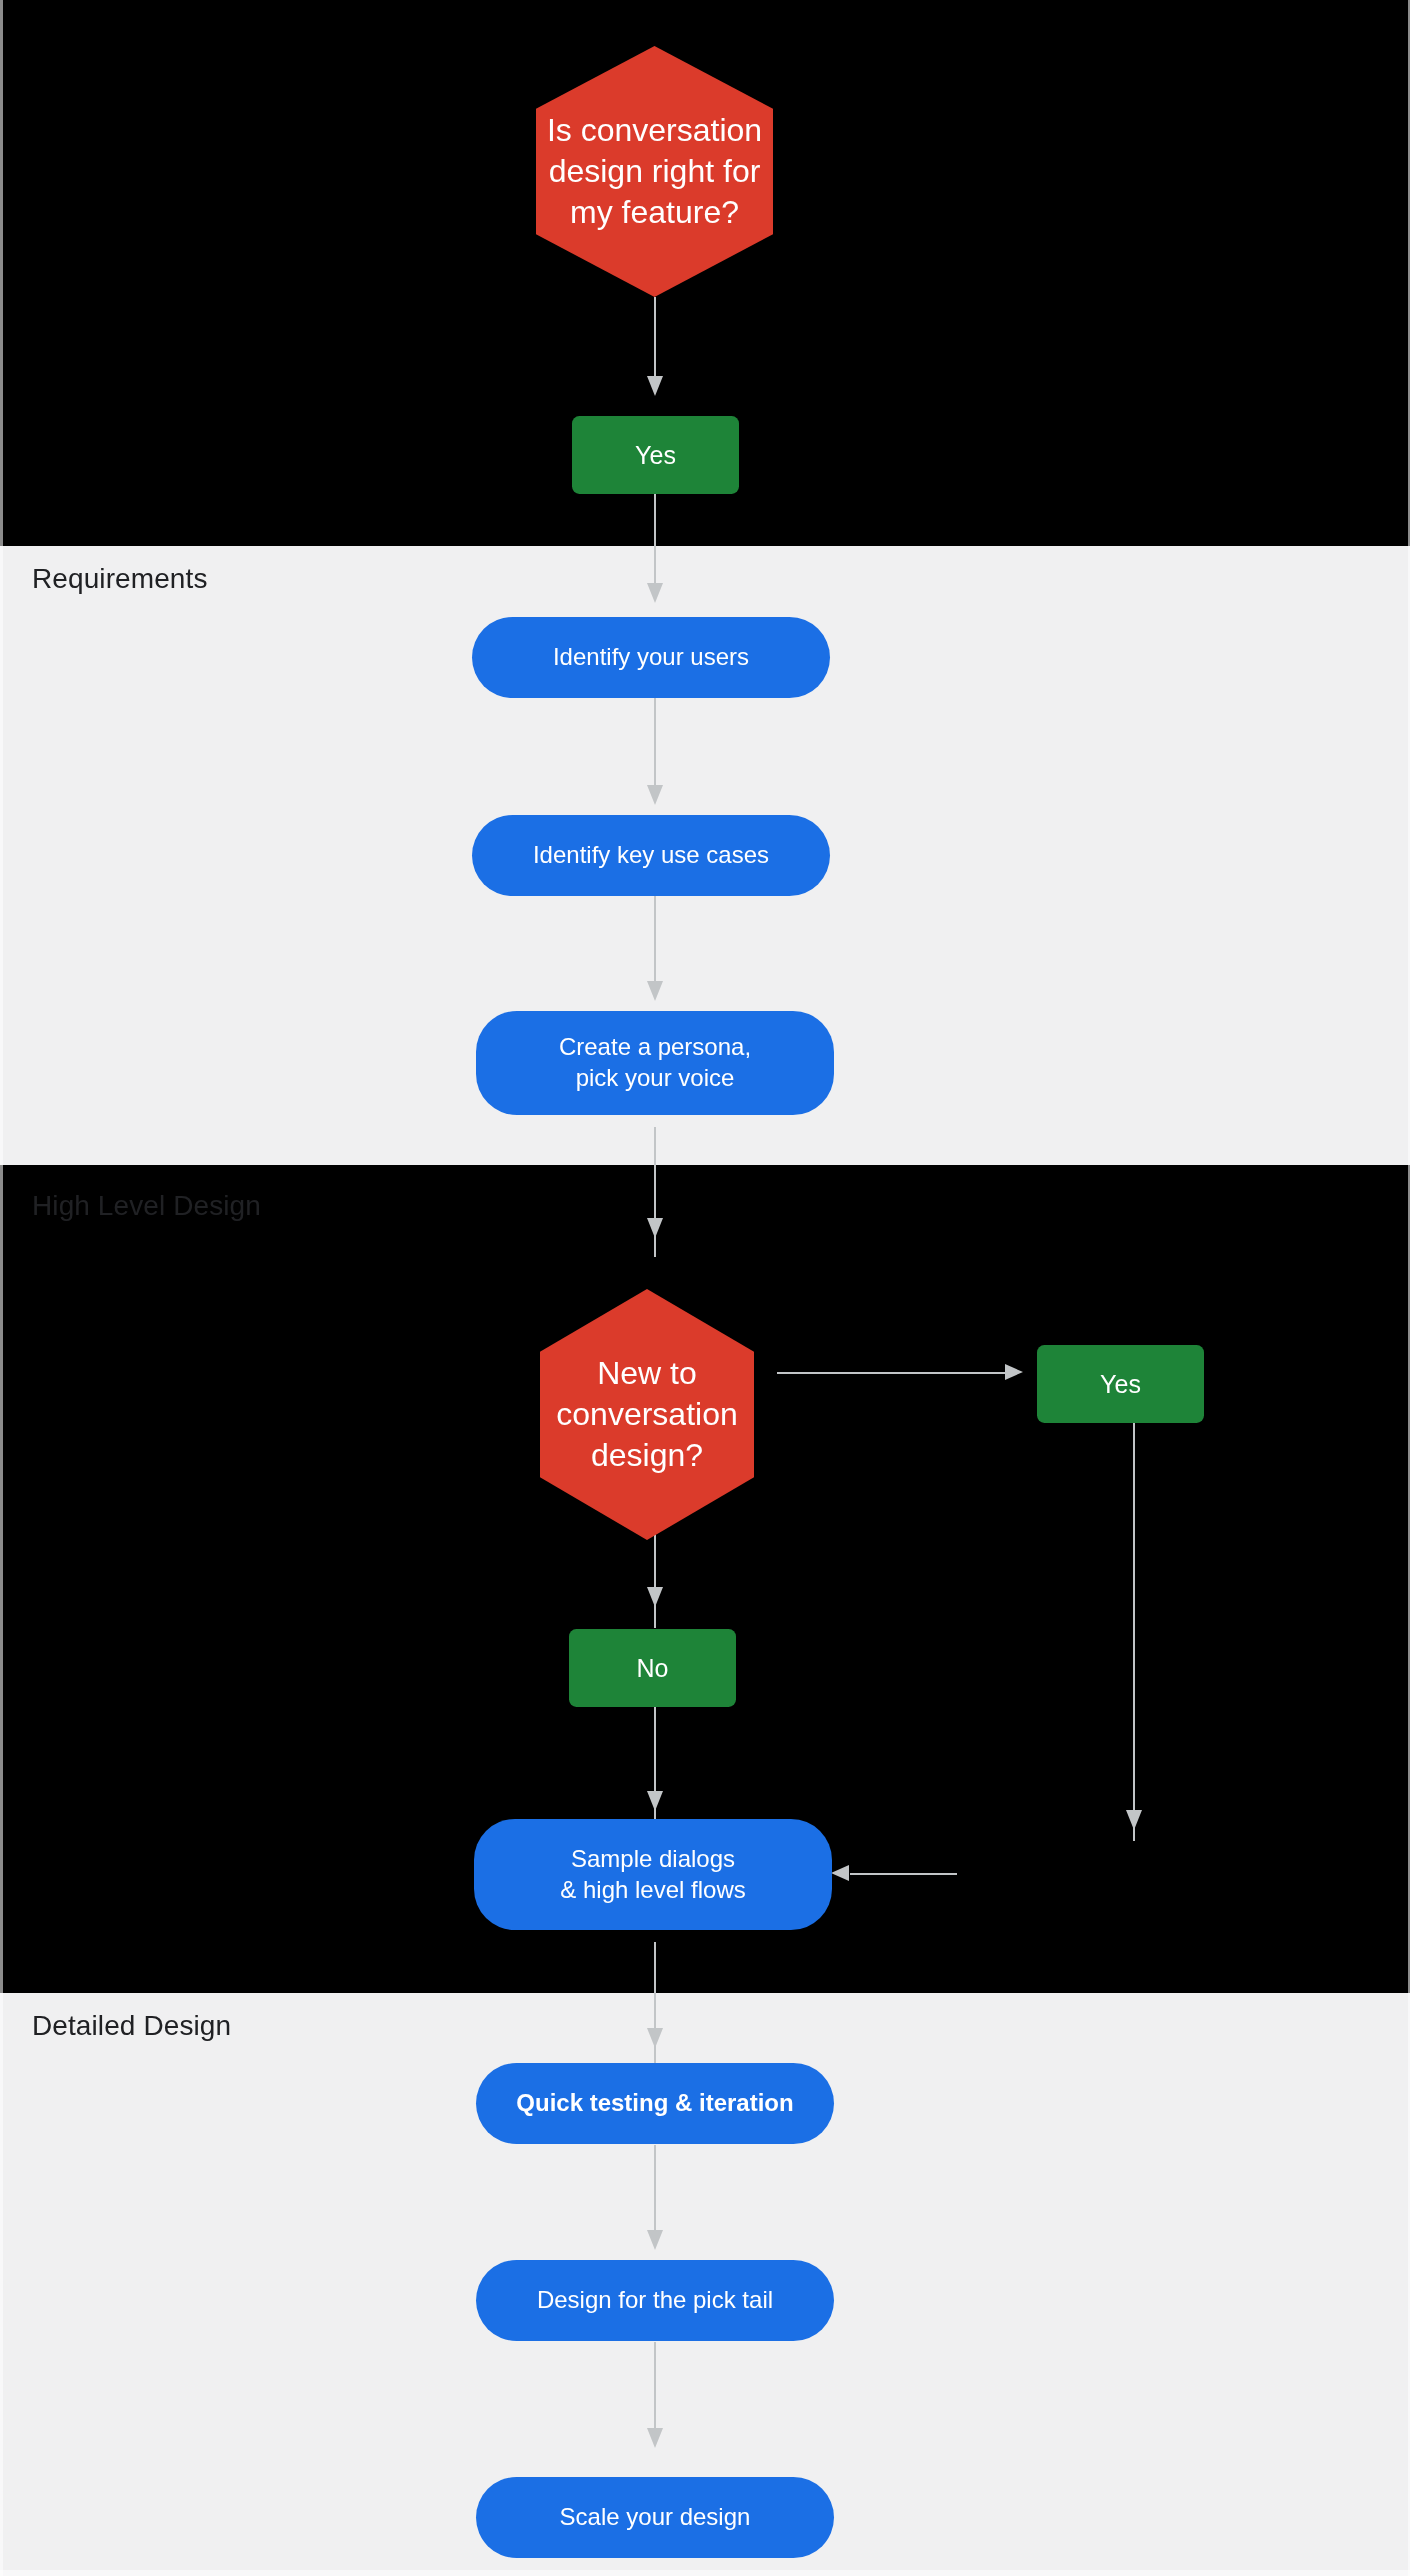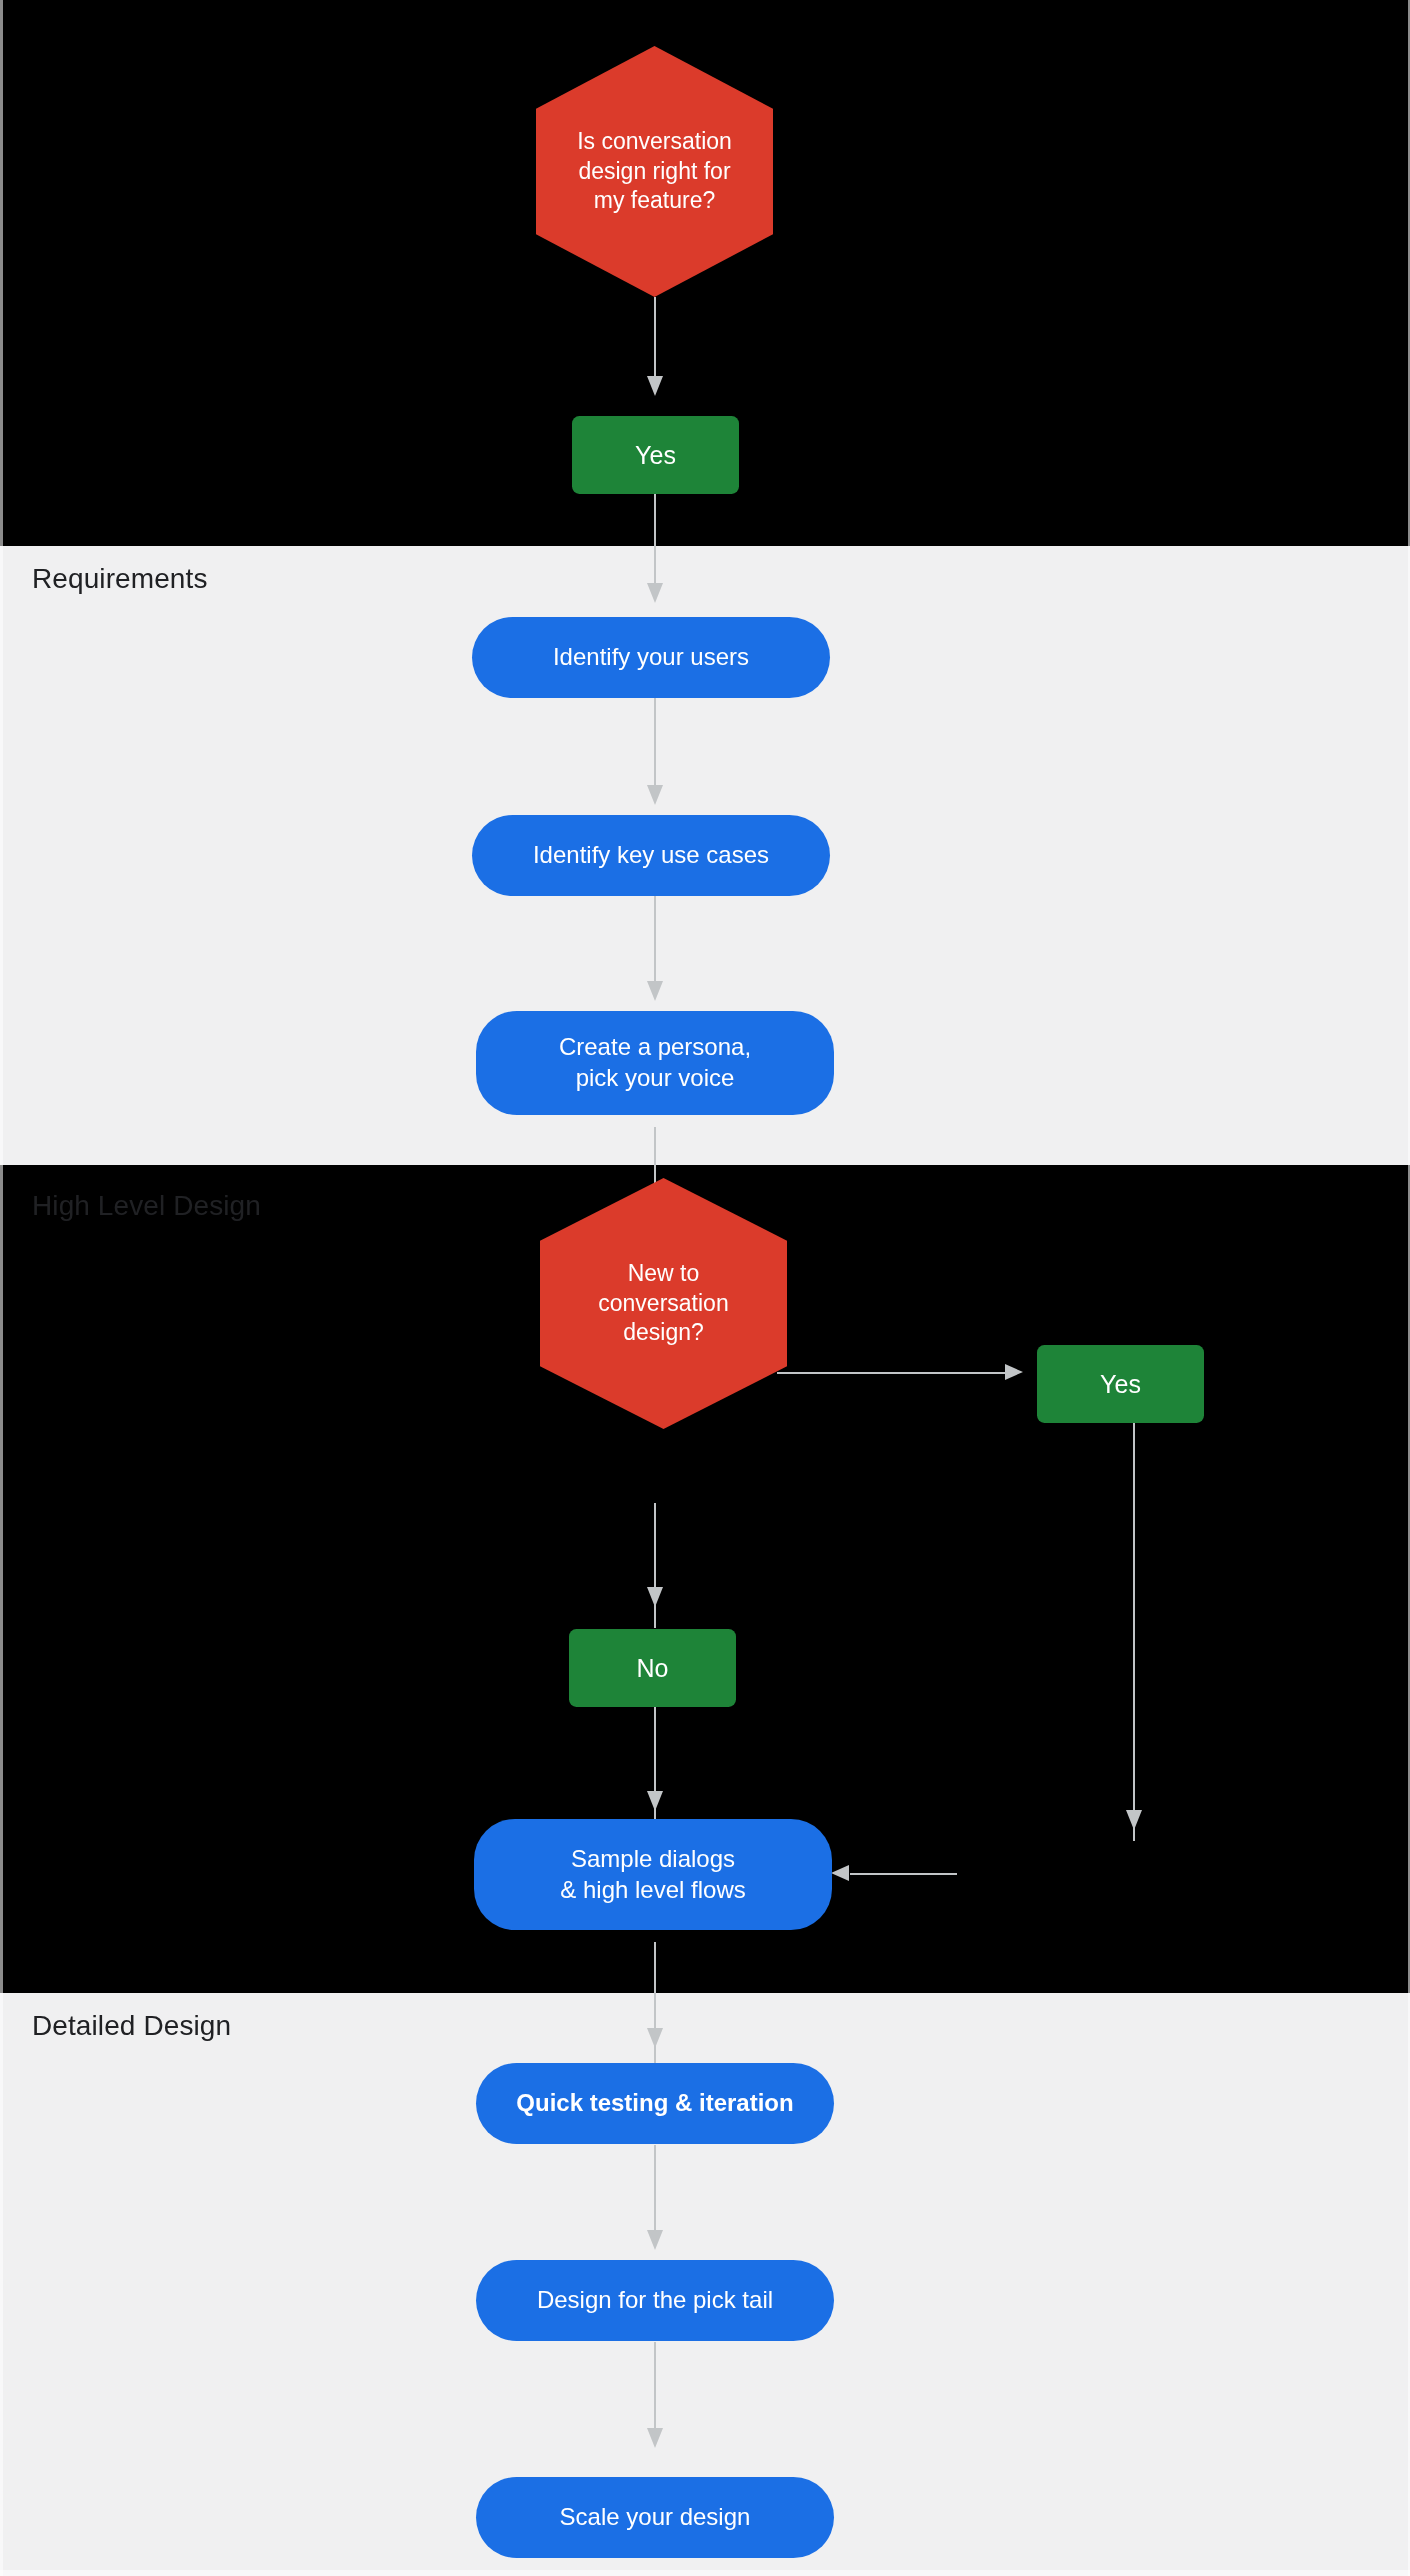--- a/index.html
+++ b/index.html
@@ -57,21 +57,21 @@
   }
   .pill.two-line { border-radius: 41px; }
   .rect {
     background: #1e8438;
     border-radius: 7.4px;
     font-size: 25px;
     font-weight: 500;
   }
   .hex {
     background: #db3b2b;
-    font-size: 23px;
+    font-size: 32px;
     font-weight: 500;
     clip-path: polygon(50% 0%, 100% 25%, 100% 75%, 50% 100%, 0% 75%, 0% 25%);
     padding: 0 8px;
   }
 
   
   .conn {
     position: absolute;
     background: #c2c5c7;
   }
@@ -169,21 +169,21 @@
 
   <div class="node rect" style="left:572px; top:416px; width:167px; height:78px;">Yes</div>
 
   <div class="node pill" style="left:472px; top:815px; width:358px; height:81px;">Identify key use cases</div>
 
   <div class="node pill" style="left:472px; top:617px; width:358px; height:81px;">Identify your users</div>
 
   <div class="node pill two-line" style="left:476px; top:1011px; width:358px; height:104px;">Create a persona,
 pick your voice</div>
 
-  <div class="node hex" style="left:540px; top:1178px; width:247px; height:251px;">New to
+  <div class="node hex" style="left:540px; top:1289px; width:214px; height:251px;">New to
 conversation
 design?</div>
 
   <div class="node rect" style="left:1037px; top:1345px; width:167px; height:78px;">Yes</div>
 
   <div class="node rect" style="left:569px; top:1629px; width:167px; height:78px;">No</div>
 
   <div class="node pill two-line" style="left:474px; top:1819px; width:358px; height:111px;">Sample dialogs
 &amp; high level flows</div>
 

